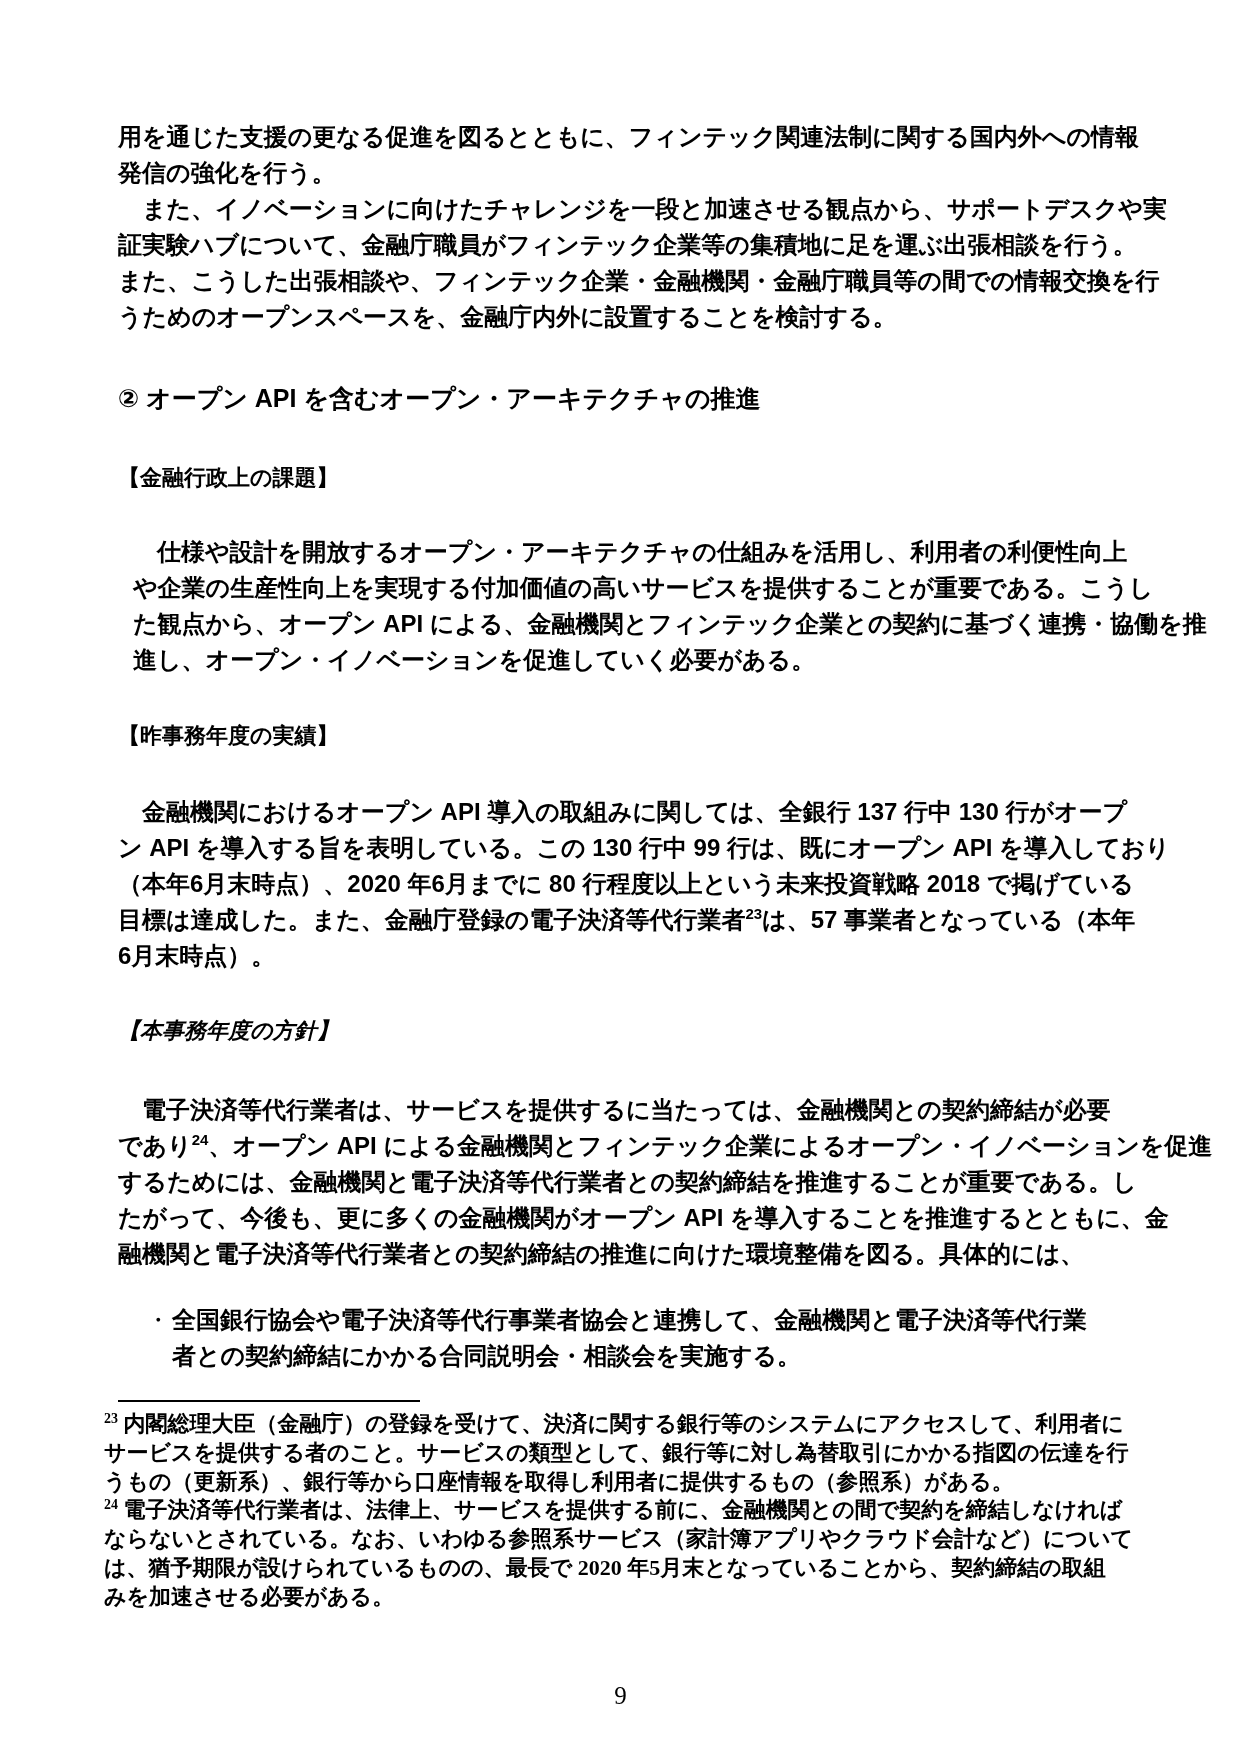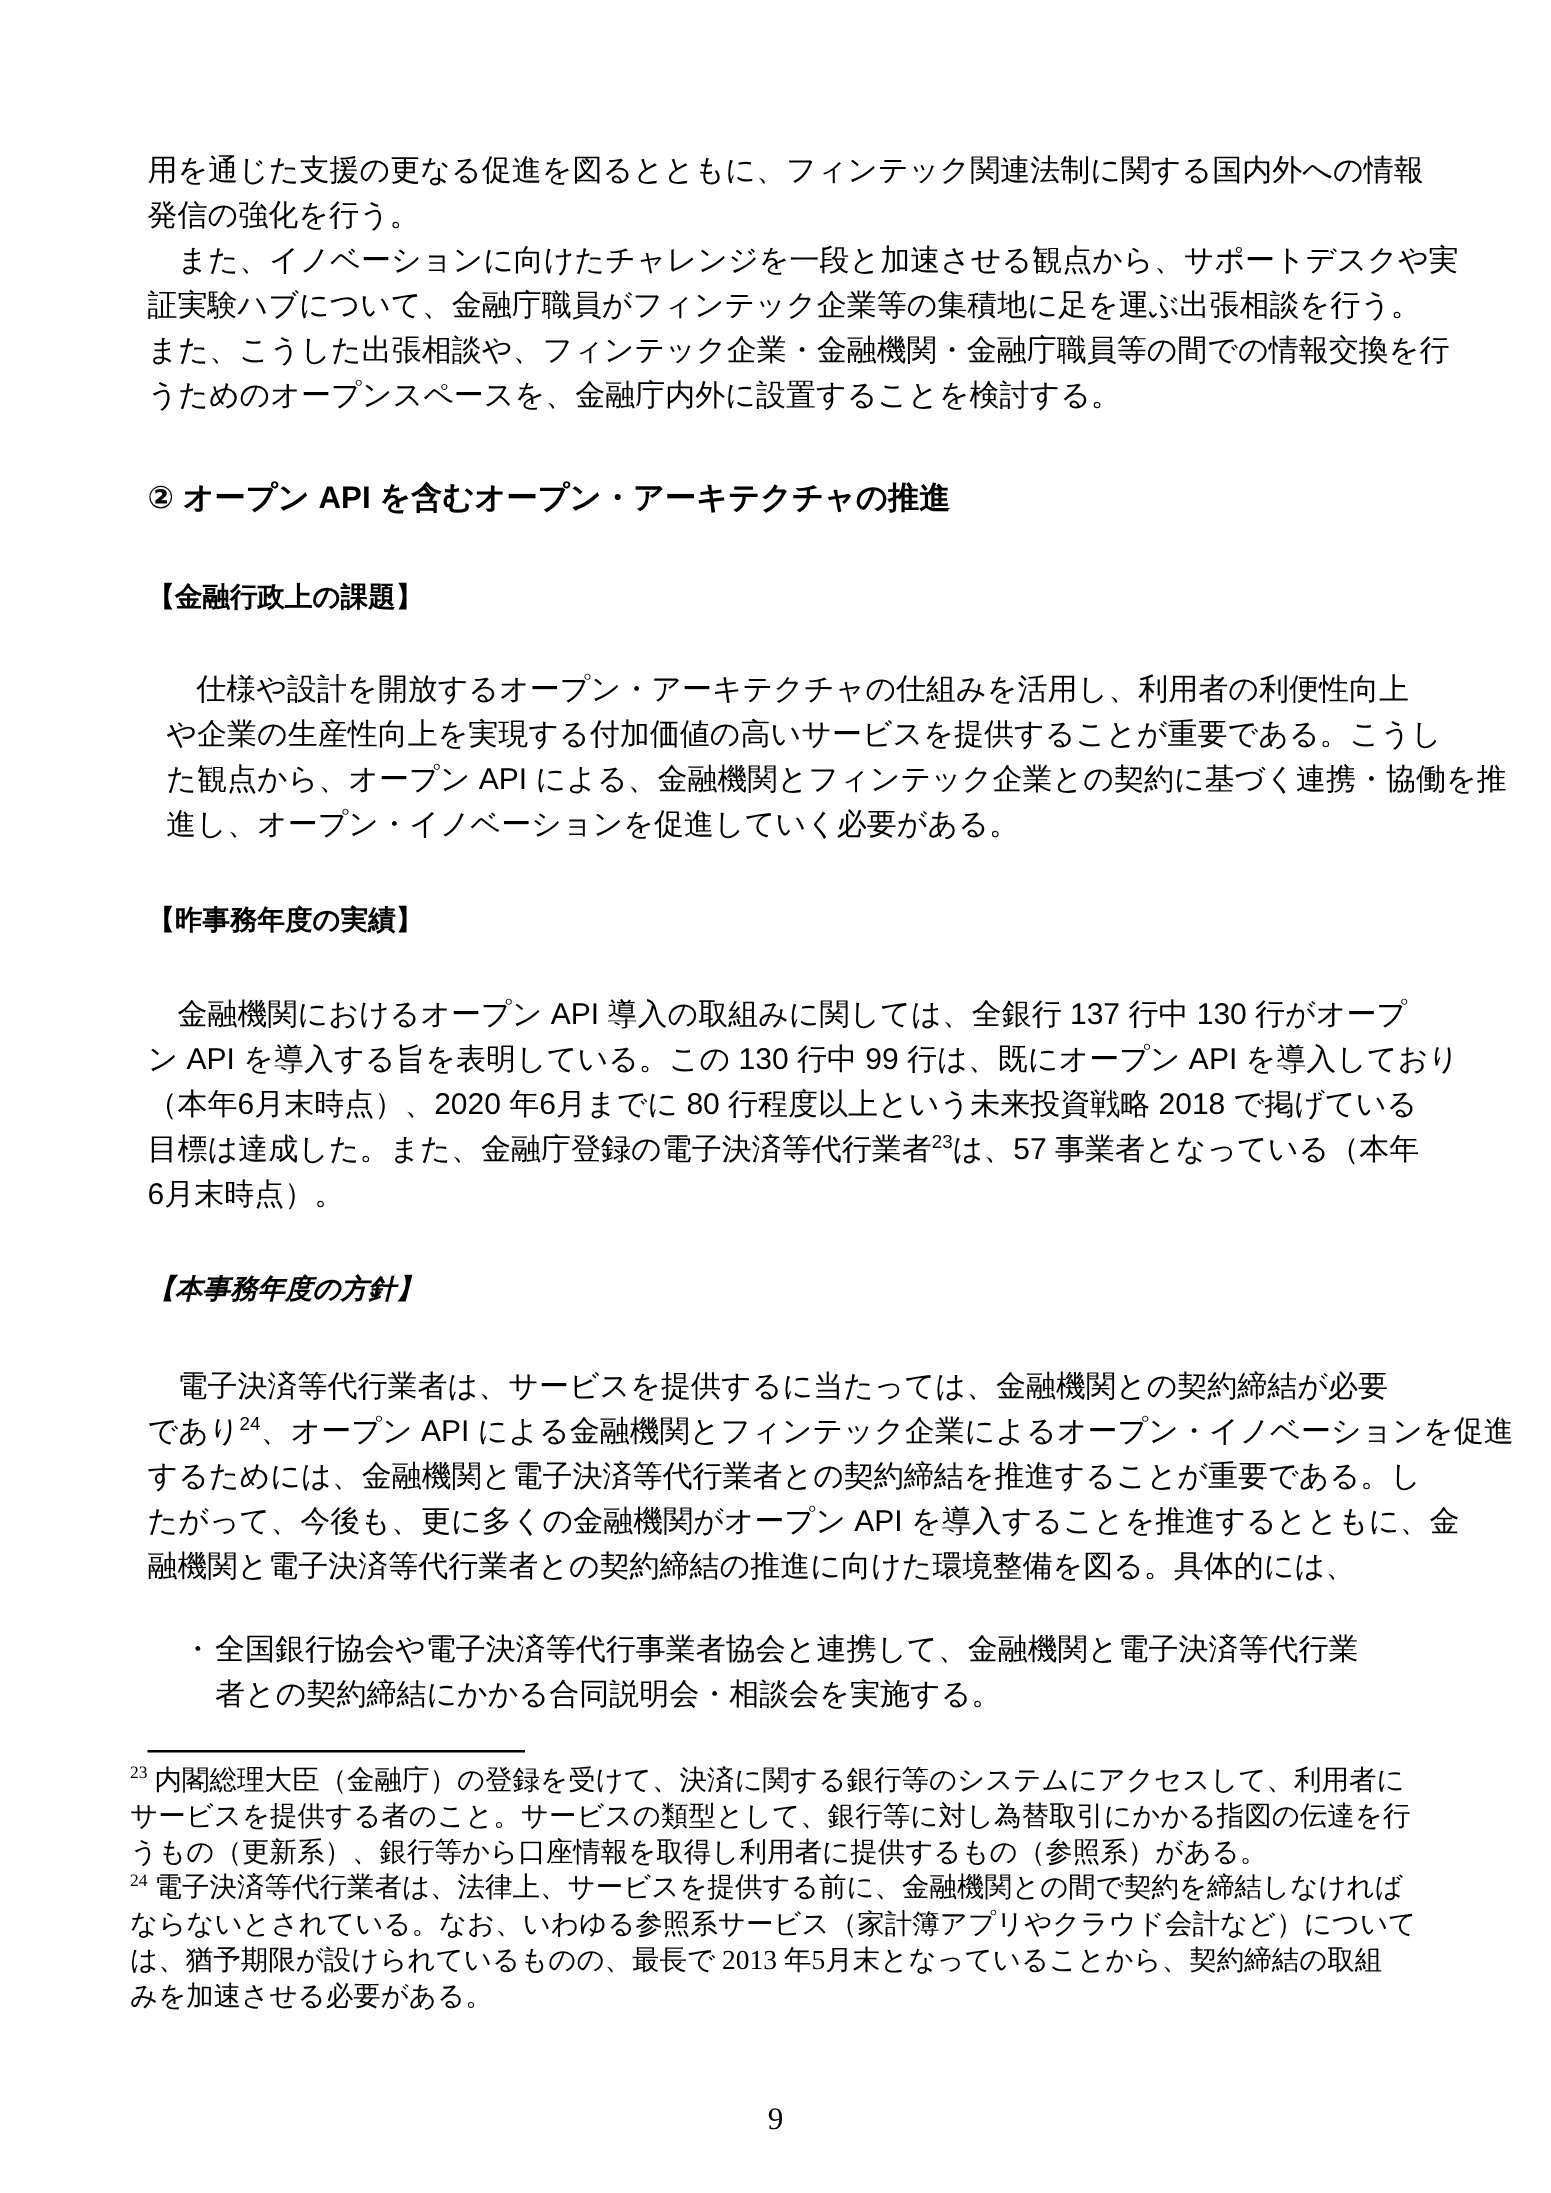--- a/index.html
+++ b/index.html
@@ -11,21 +11,21 @@
     background:#ffffff;
     color:#000000;
     overflow:hidden;
   }
   .blk { position:absolute; left:118px; width:1030px; }
   .body-text {
     font-family:"Liberation Sans","DejaVu Sans",sans-serif;
     font-size:24px;
     line-height:36px;
   }
-  .line { white-space:pre; }
+  .line { white-space:pre;font-weight:bold; }
   .h-section {
     top:379px;
     font-family:"Liberation Sans","DejaVu Sans",sans-serif;
     font-size:25px;
     font-weight:bold;
     line-height:38px;
     white-space:pre;
   }
   .h-sub {
     font-family:"Liberation Sans","DejaVu Sans",sans-serif;
@@ -136,19 +136,19 @@
 
   <div class="footnote fn-23">
     <div class="line"><sup class="fn-sup">23</sup><span> 内閣総理大臣（金融庁）の登録を受けて、決済に関する銀行等のシステムにアクセスして、利用者に</span></div>
     <div class="line">サービスを提供する者のこと。サービスの類型として、銀行等に対し為替取引にかかる指図の伝達を行</div>
     <div class="line">うもの（更新系）、銀行等から口座情報を取得し利用者に提供するもの（参照系）がある。</div>
   </div>
 
   <div class="footnote fn-24">
     <div class="line"><sup class="fn-sup">24</sup><span> 電子決済等代行業者は、法律上、サービスを提供する前に、金融機関との間で契約を締結しなければ</span></div>
     <div class="line">ならないとされている。なお、いわゆる参照系サービス（家計簿アプリやクラウド会計など）について</div>
-    <div class="line">は、猶予期限が設けられているものの、最長で 2013 年5月末となっていることから、契約締結の取組</div>
+    <div class="line">は、猶予期限が設けられているものの、最長で 2020 年5月末となっていることから、契約締結の取組</div>
     <div class="line">みを加速させる必要がある。</div>
   </div>
 
   <div class="page-number">9</div>
 
 </div>
 
 </body></html>

